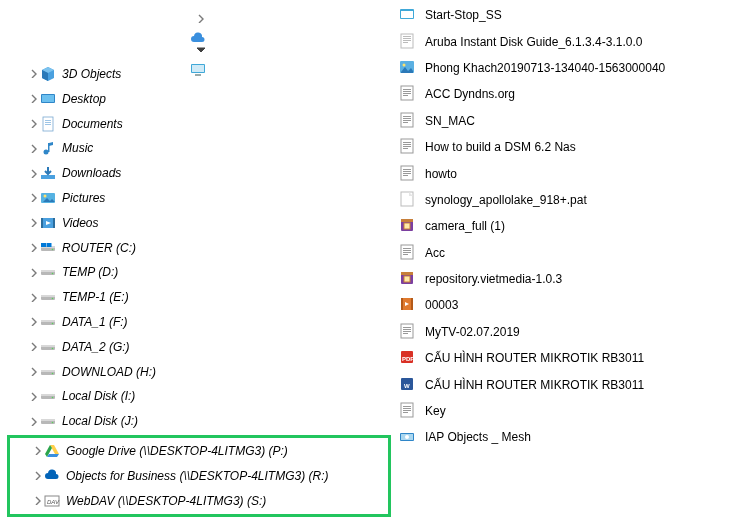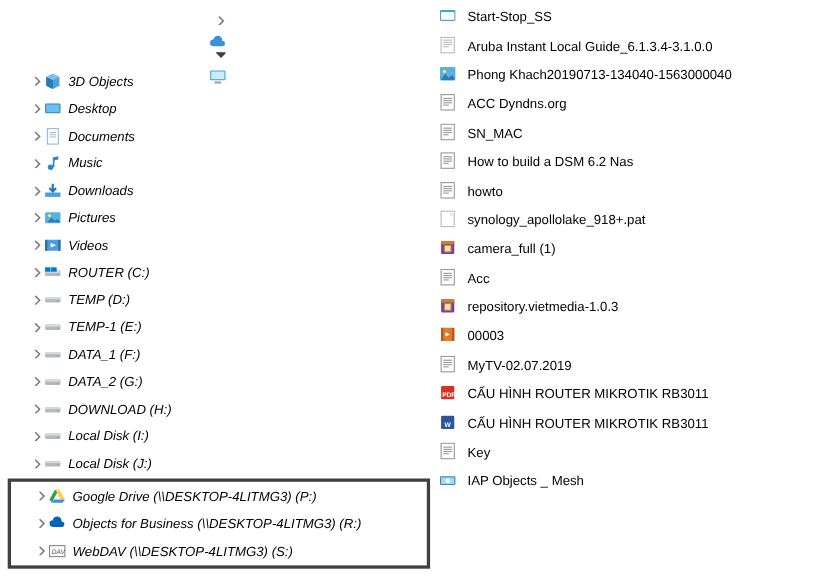--- a/index.html
+++ b/index.html
@@ -39,21 +39,21 @@
     height: 16px;
     margin-right: 6px;
     flex-shrink: 0;
     display: flex;
     align-items: center;
     justify-content: center;
   }
   .tree-row .label { overflow: hidden; text-overflow: ellipsis; }
 
   .highlight-box {
-    border: 3px solid #404040;
+    border: 3px solid #22c55e;
     margin: 1px 4px 1px 1px;
     padding: 1px 0;
   }
 
   .indent1 { padding-left: 4px; flex-direction: column; }
   .indent2 { padding-left: 20px; font-style: italic; }
 
   .file-row {
     display: flex;
     align-items: center;
@@ -500,21 +500,21 @@
             </svg>
           </span>
           <span class="label">Start-Stop_SS</span>
         </div>
         <div class="file-row">
           <span class="icon">
             <svg>
               <use href="#i-text"></use>
             </svg>
           </span>
-          <span class="label">Aruba Instant Local Guide_6.1.3.4-3.1.0.0</span>
+          <span class="label">Aruba Instant Disk Guide_6.1.3.4-3.1.0.0</span>
         </div>
         <div class="file-row">
           <span class="icon">
             <svg>
               <use href="#i-image"></use>
             </svg>
           </span>
           <span class="label">Phong Khach20190713-134040-1563000040</span>
         </div>
         <div class="file-row">

